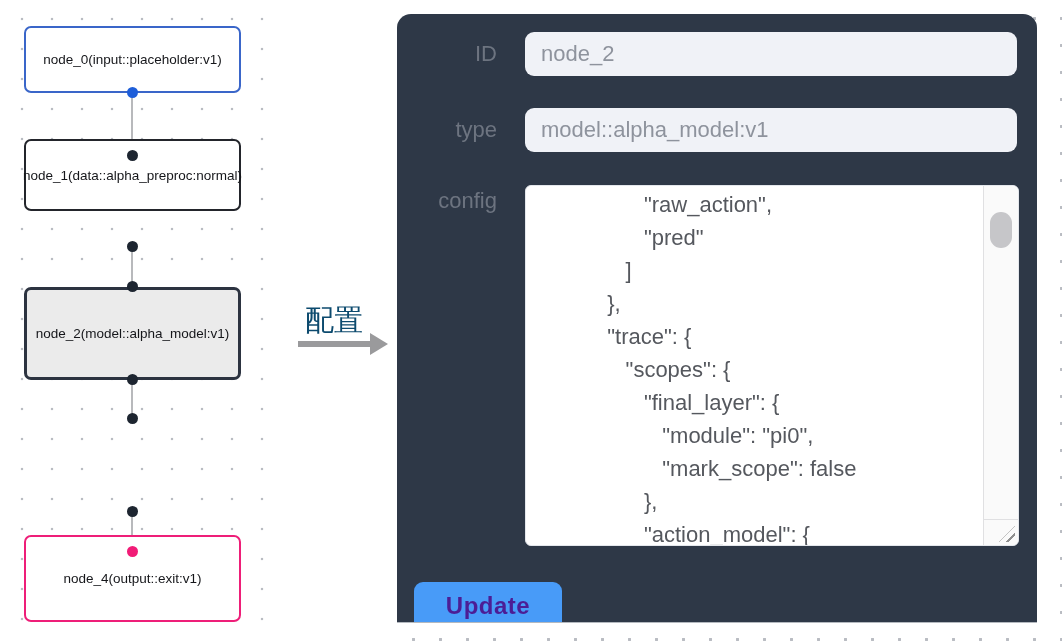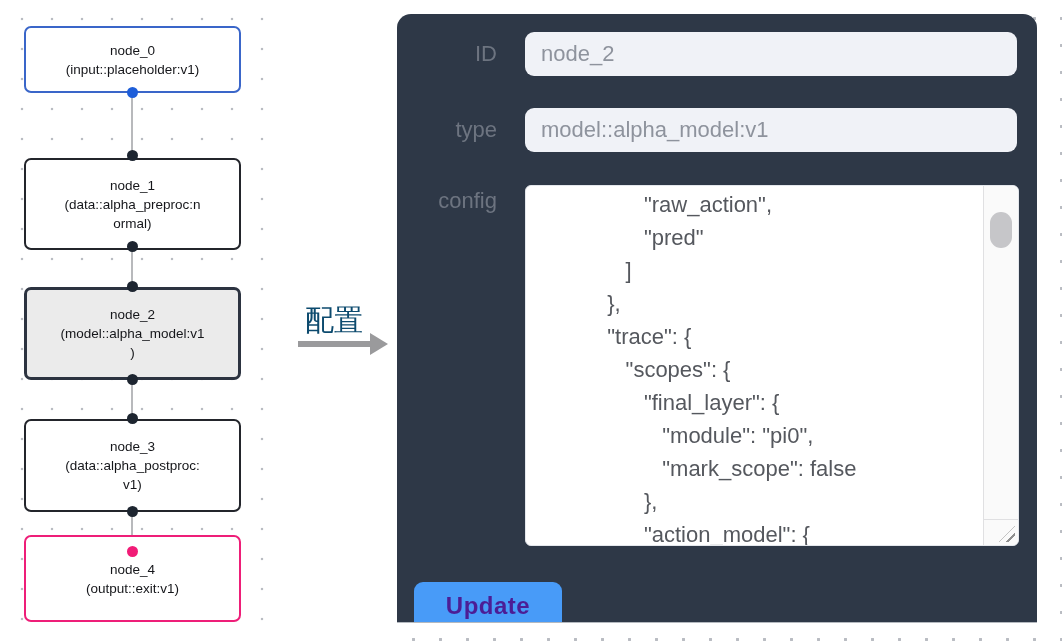--- a/index.html
+++ b/index.html
@@ -32,26 +32,26 @@
   }
   .panel-canvas{
     position:absolute;left:393px;top:0;width:669px;height:643px;
     background-image:radial-gradient(circle,#b9bcc2 1.4px,transparent 1.6px);
     background-size:27px 27px;background-position:7px 5px;
   }
   
   .node{
     position:absolute;left:24px;width:217px;background:#ffffff;
     border:2px solid var(--node-border);border-radius:7px;
-    display:flex;flex-direction:column;justify-content:center;align-items:center;
+    display:flex;justify-content:center;align-items:center;
     text-align:center;font-size:13.5px;line-height:19px;color:#15161a;
   }
   .node .nline{white-space:nowrap;}
   .node-0{top:26px;height:67px;border-color:var(--node-input-border);}
-  .node-1{top:158px;height:92px;}
+  .node-1{top:139px;height:72px;}
   .node-2{top:287px;height:93px;background:#ebebeb;border-width:3px;border-color:#2c3340;}
   .node-3{top:419px;height:93px;}
   .node-4{top:535px;height:87px;border-color:var(--node-output-border);}
   .edge{position:absolute;left:131px;width:2px;background:var(--edge-gray);}
   .edge-0{top:93px;height:62px;}
   .edge-1{top:247px;height:40px;}
   .edge-2{top:380px;height:39px;}
   .edge-3{top:512px;height:40px;}
   .port{position:absolute;left:127px;width:11px;height:11px;border-radius:50%;background:var(--port-dark);}
   .port-blue{background:var(--port-blue);}
@@ -140,25 +140,20 @@
   <div class="edge edge-1"></div>
 
   <div class="node node-2">
     <div class="nline">node_2</div>
     <div class="nline">(model::alpha_model:v1</div>
     <div class="nline">)</div>
   </div>
 
   <div class="edge edge-2"></div>
 
-  <div class="node node-3">
-    <div class="nline">node_3</div>
-    <div class="nline">(data::alpha_postproc:</div>
-    <div class="nline">v1)</div>
-  </div>
 
   <div class="edge edge-3"></div>
 
   <div class="node node-4">
     <div class="nline">node_4</div>
     <div class="nline">(output::exit:v1)</div>
   </div>
 
   <div class="port port-blue" style="top:87px"></div>
   <div class="port" style="top:150px"></div>

